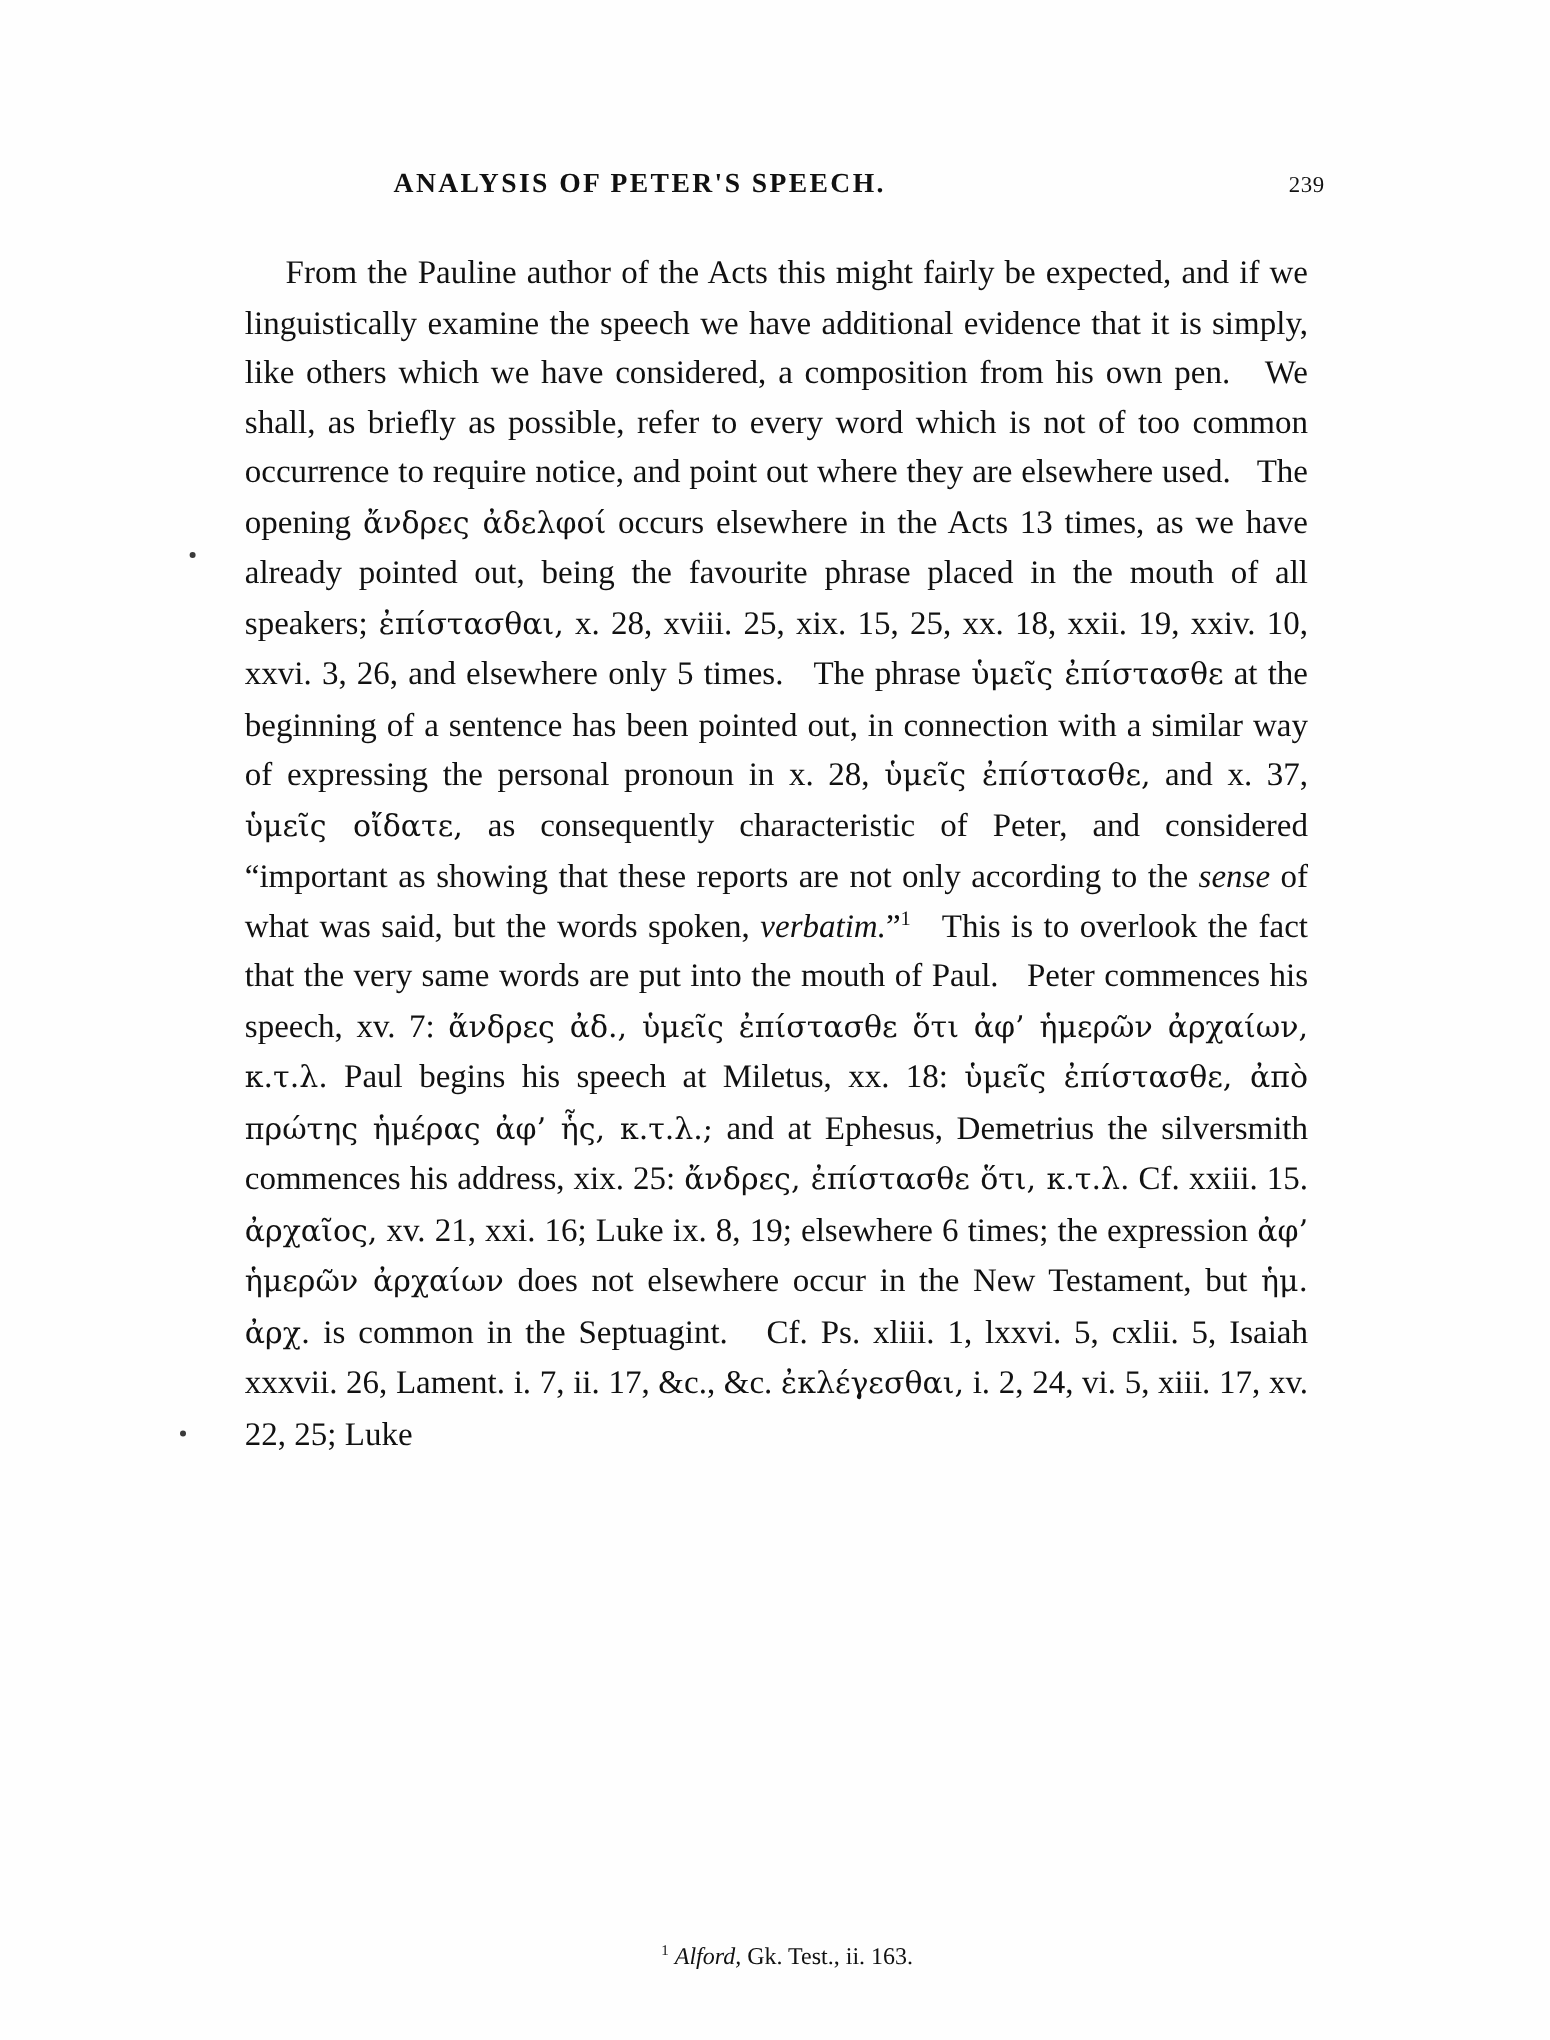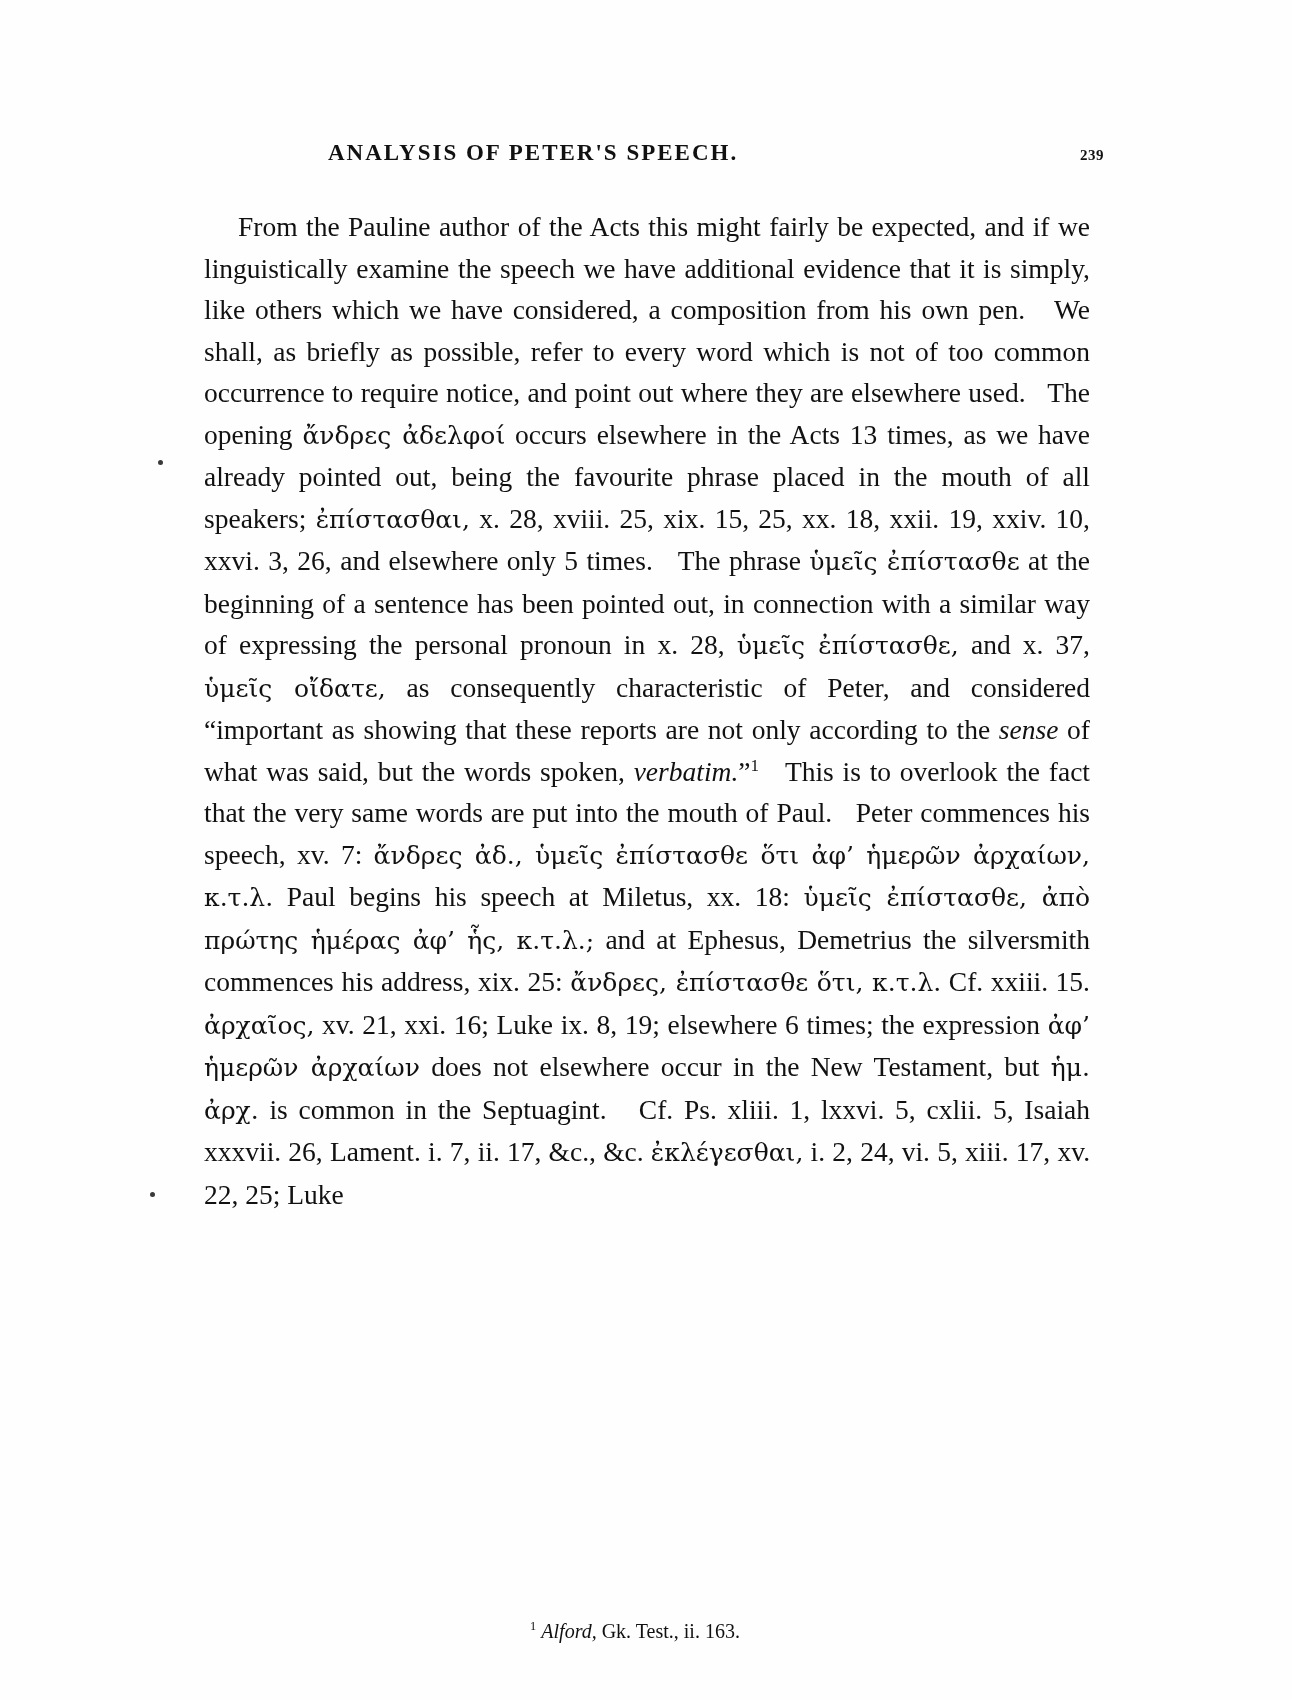--- a/index.html
+++ b/index.html
@@ -27,22 +27,22 @@
     justify-content: space-between;
   }
   .running-head {
     font-size: 23px;
     letter-spacing: 2.0px;
     font-weight: 600;
     white-space: nowrap;
     margin-left: 140px;
   }
   .page-number {
-    font-size: 15px;
-    font-weight: 700;
+    font-size: 19px;
+    font-weight: 400;
     letter-spacing: 0.5px;
     margin-left: 32px;
   }
   .body-text {
     position: absolute;
     top: 190px;
     left: 188px;
     width: 918px;
     font-size: 27.5px;
     line-height: 41.5px;
@@ -62,21 +62,21 @@
     font-style: italic;
   }
   sup {
     font-size: 0.62em;
     vertical-align: super;
     line-height: 0;
   }
   .footnote {
     position: absolute;
     top: 1620px;
-    left: 176px;
+    left: 197px;
     width: 918px;
     text-align: center;
     font-size: 20px;
   }
   .footnote .it {
     font-style: italic;
   }
   .edge-mark {
     position: absolute;
     background: #3a3a3a;

